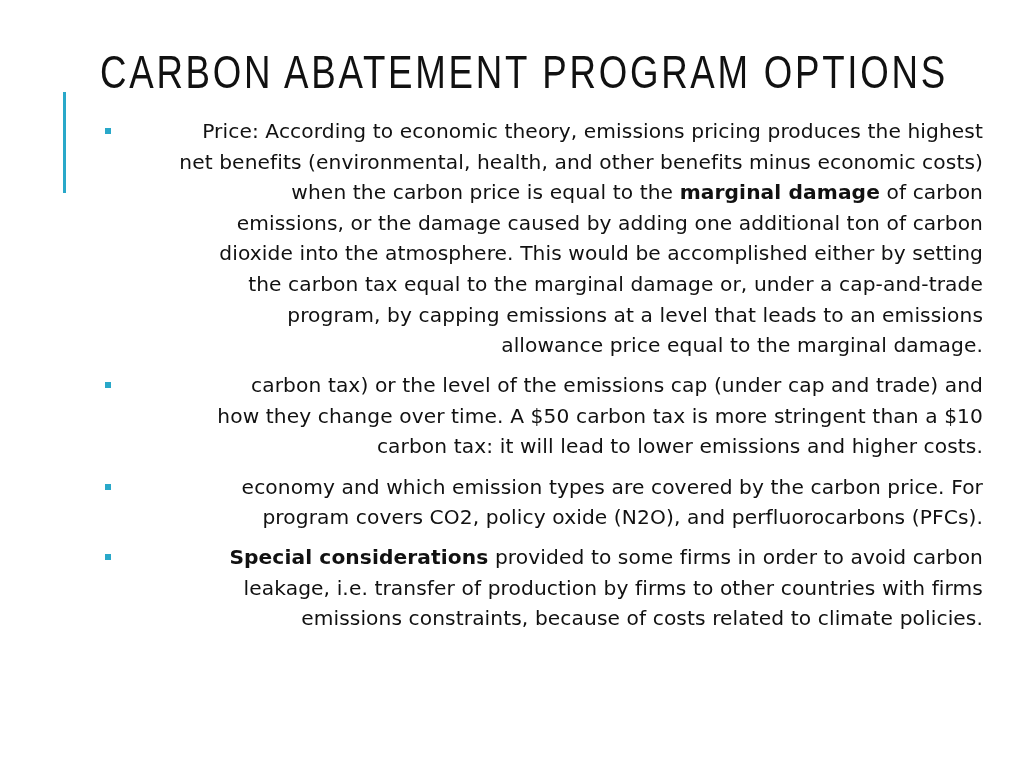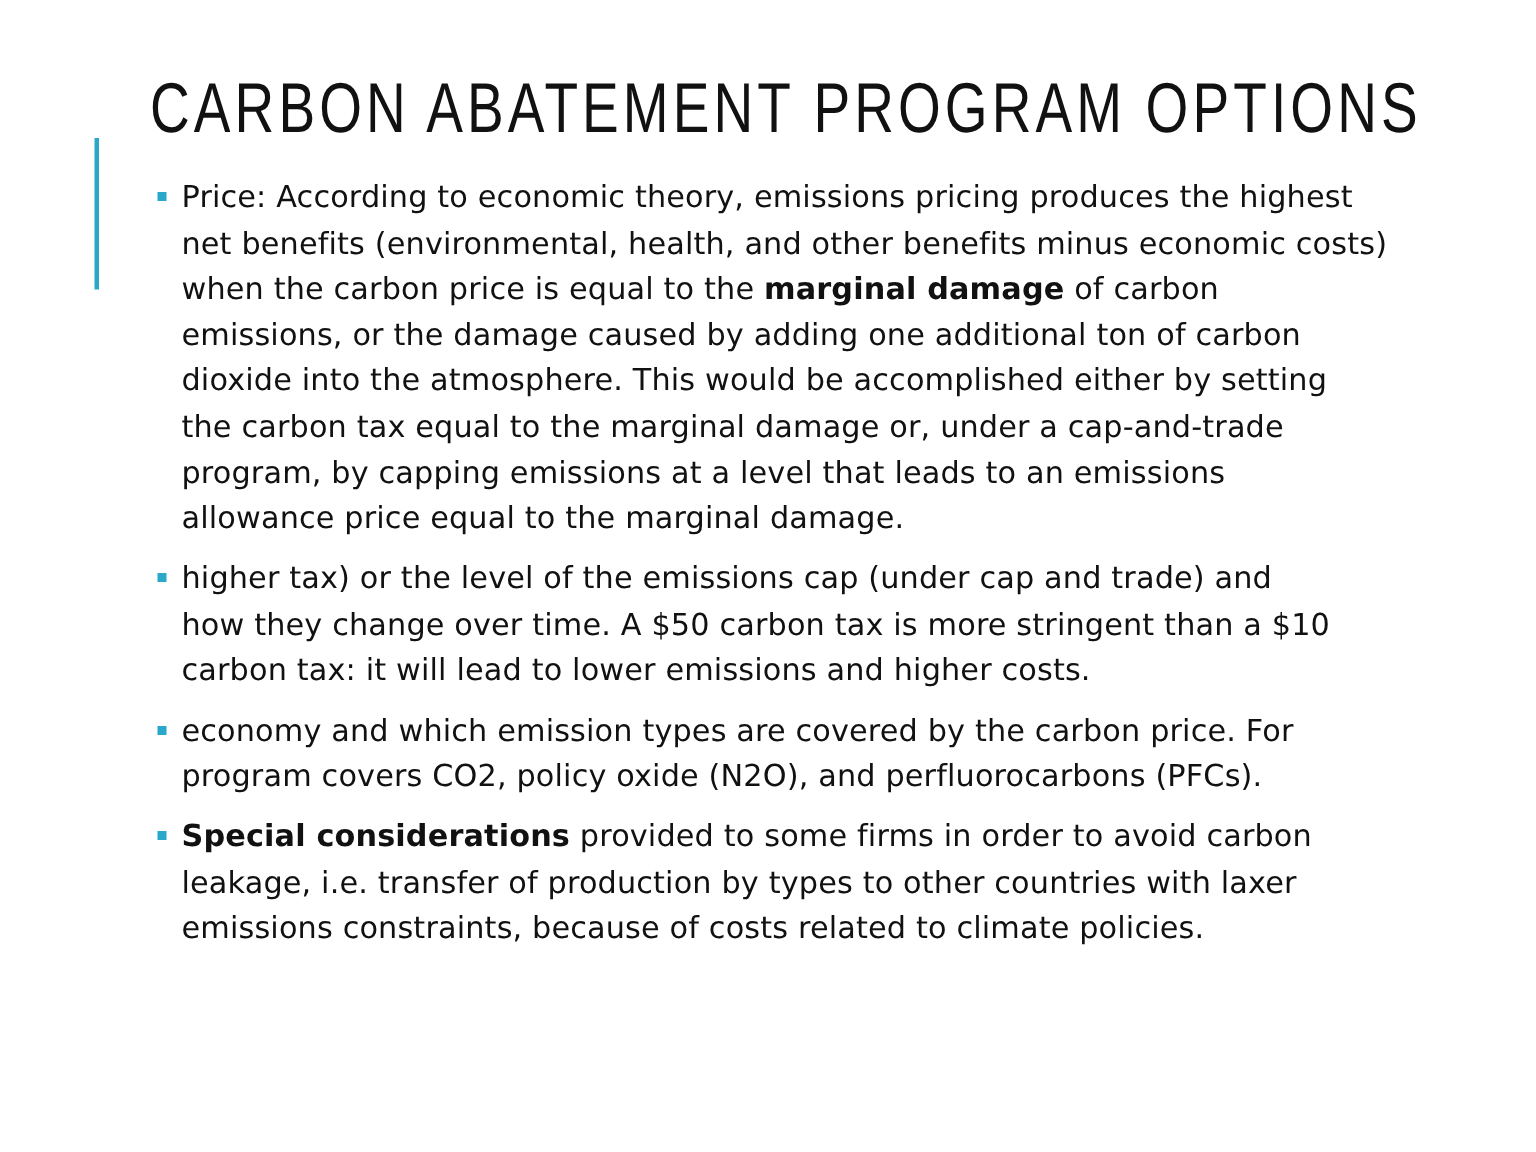--- a/index.html
+++ b/index.html
@@ -39,20 +39,21 @@
       background: #29a8c9;
     }
     .content {
       position: absolute;
       left: 103px;
       top: 116px;
       width: 880px;
       margin: 0;
       padding: 0;
       list-style: none;
+      text-align: right;
     }
     .bullet-item {
       position: relative;
       padding-left: 18px;
       font-size: 20.2px;
       line-height: 30.6px;
       margin-bottom: 9.5px;
       letter-spacing: 0.1px;
     }
     .bullet-marker {
@@ -84,30 +85,30 @@
     <span class="line"><span>when the carbon price is equal to the </span><b>marginal damage</b><span> of carbon</span></span>
     <span class="line"><span>emissions, or the damage caused by adding one additional ton of carbon</span><b></b><span></span></span>
     <span class="line"><span>dioxide into the atmosphere. This would be accomplished either by setting</span><b></b><span></span></span>
     <span class="line"><span>the carbon tax equal to the marginal damage or, under a cap-and-trade</span><b></b><span></span></span>
     <span class="line"><span>program, by capping emissions at a level that leads to an emissions</span><b></b><span></span></span>
     <span class="line"><span>allowance price equal to the marginal damage.</span><b></b><span></span></span>
   </li>
 
   <li class="bullet-item">
     <span class="bullet-marker"></span>
-    <span class="line"><span>higher tax) or the level of the emissions cap (under cap and trade) and</span><b></b><span></span></span>
+    <span class="line"><span>carbon tax) or the level of the emissions cap (under cap and trade) and</span><b></b><span></span></span>
     <span class="line"><span>how they change over time. A $50 carbon tax is more stringent than a $10</span><b></b><span></span></span>
     <span class="line"><span>carbon tax: it will lead to lower emissions and higher costs.</span><b></b><span></span></span>
   </li>
 
   <li class="bullet-item">
     <span class="bullet-marker"></span>
     <span class="line"><span>economy and which emission types are covered by the carbon price. For</span><b></b><span></span></span>
     <span class="line"><span>program covers CO2, policy oxide (N2O), and perfluorocarbons (PFCs).</span><b></b><span></span></span>
   </li>
 
   <li class="bullet-item">
     <span class="bullet-marker"></span>
     <span class="line"><span></span><b>Special considerations</b><span> provided to some firms in order to avoid carbon</span></span>
-    <span class="line"><span>leakage, i.e. transfer of production by types to other countries with laxer</span><b></b><span></span></span>
+    <span class="line"><span>leakage, i.e. transfer of production by firms to other countries with firms</span><b></b><span></span></span>
     <span class="line"><span>emissions constraints, because of costs related to climate policies.</span><b></b><span></span></span>
   </li>
 </ul>
 
 </body></html>

